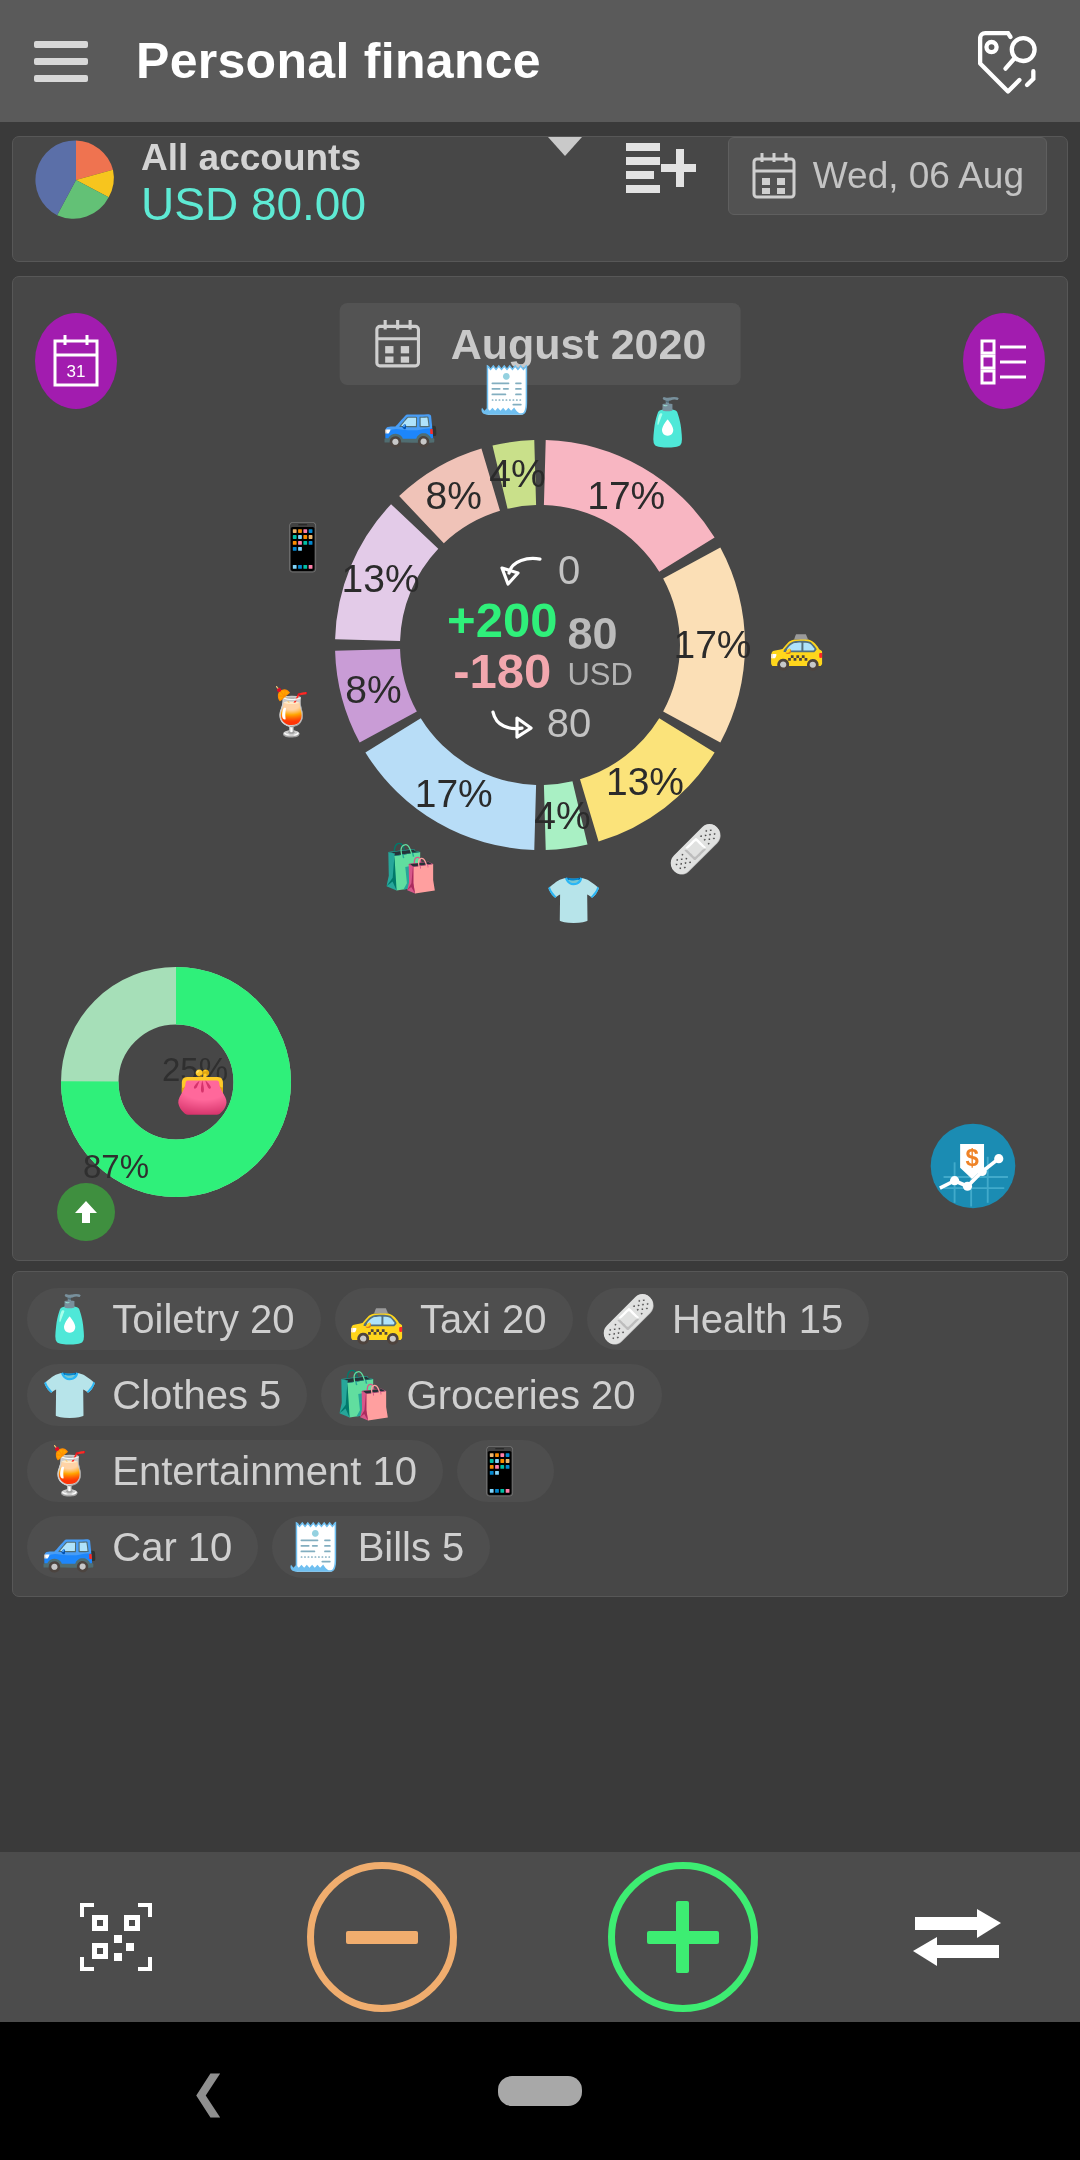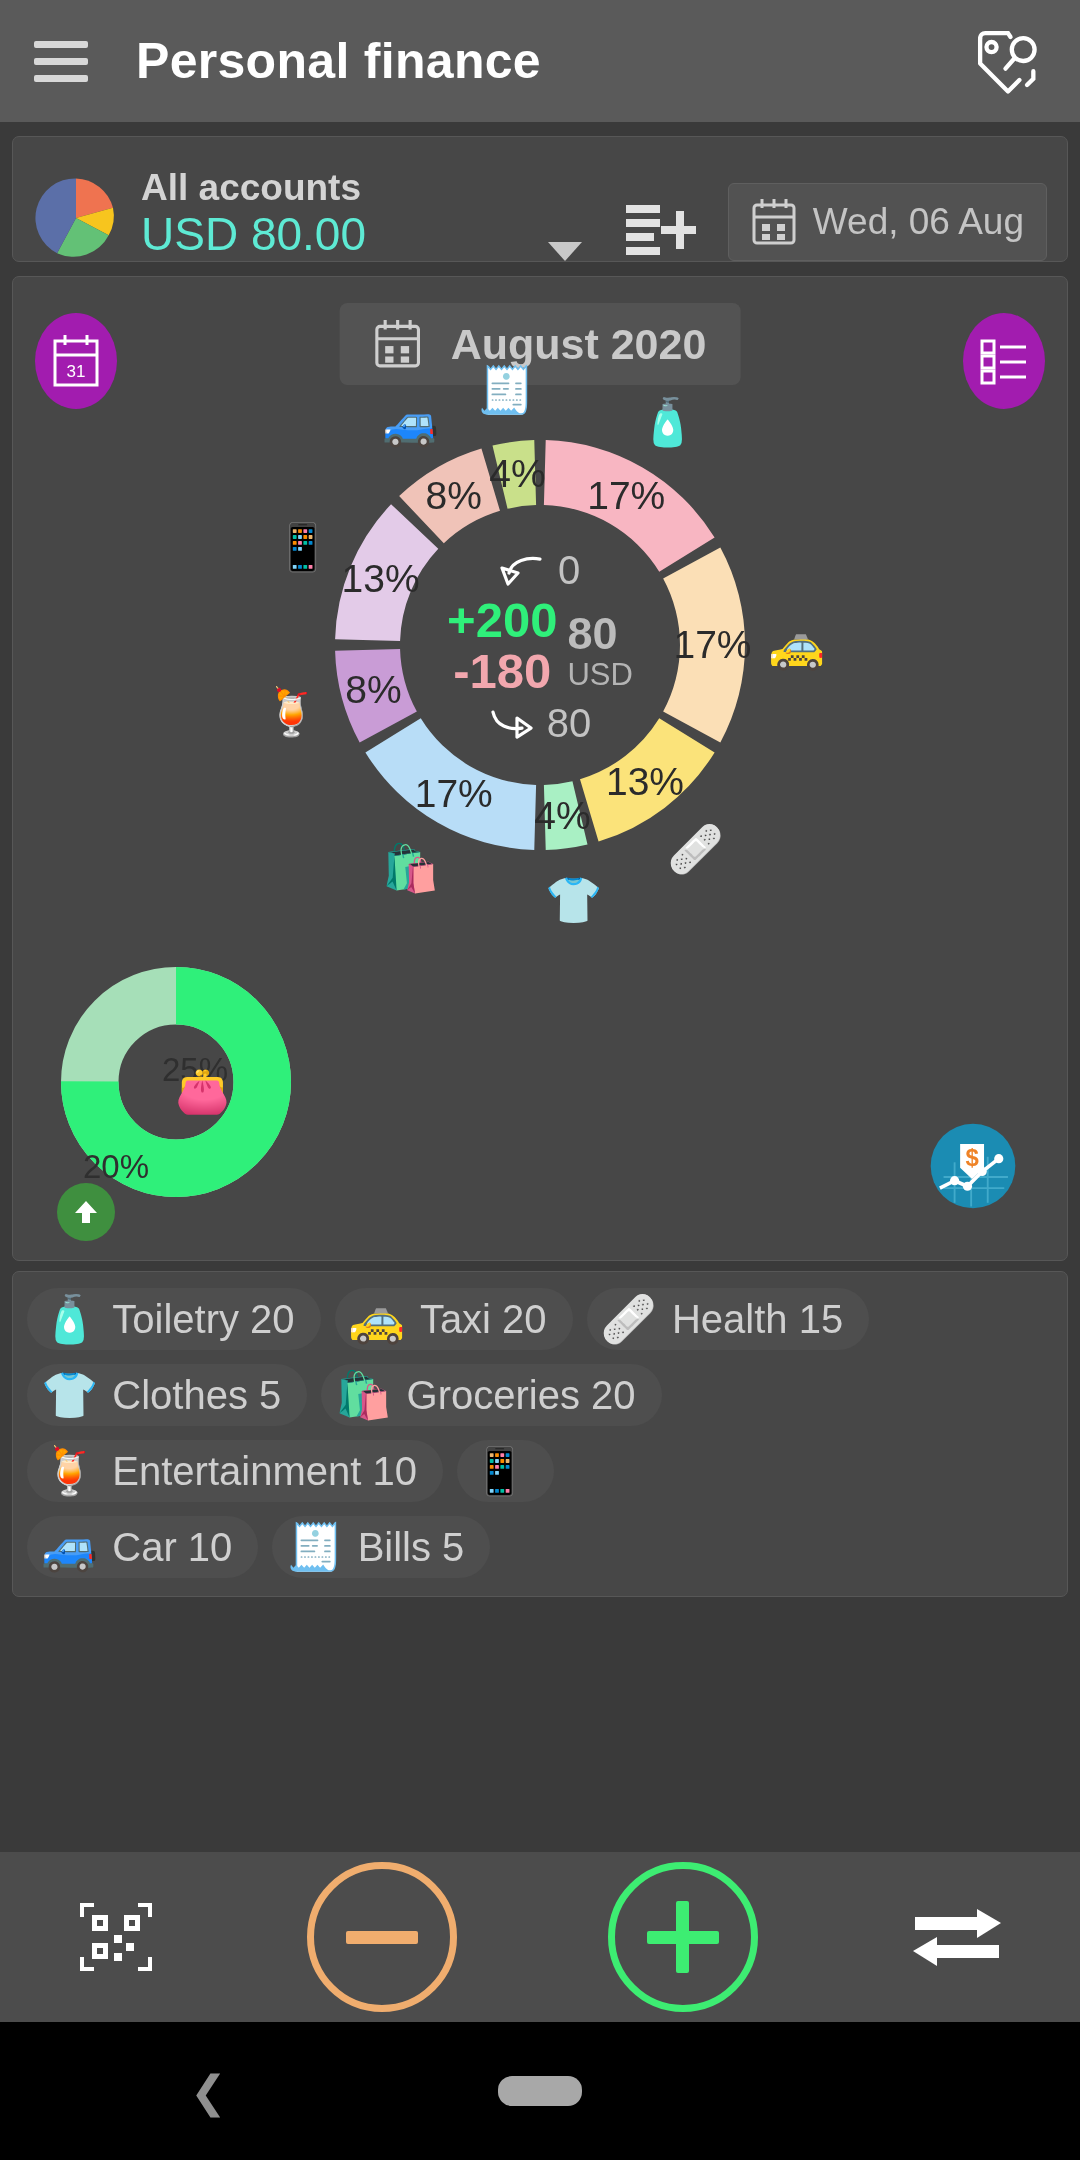--- a/index.html
+++ b/index.html
@@ -35,21 +35,21 @@
   }
   .tag-search-icon { width:76px; height:76px; }
 
   
   .card {
     background:#474747; border:1px solid #575757; border-radius:7px;
     margin:14px 12px;
   }
 
   
-  .account-row { display:flex; align-items:flex-end; height:124px; padding:0 20px; }
+  .account-row { display:flex; align-items:flex-start; height:124px; padding:0 20px; }
   .acct-pie { width:86px; height:86px; flex:none; }
   .acct-texts { margin-left:22px; }
   .acct-name { color:#d3d3d3; font-size:37px; font-weight:bold; line-height:1.12; }
   .acct-balance { color:#5eead4; font-size:46px; line-height:1.15; }
   .acct-caret {
     margin-left:auto; width:0; height:0;
     border-left:17px solid transparent; border-right:17px solid transparent;
     border-top:19px solid #c9c9c9; cursor:pointer;
   }
   .list-add-icon { margin-left:42px; width:72px; height:62px; cursor:pointer; }
@@ -325,21 +325,21 @@
           <span>80</span>
         </div>
       </div>
     </div>
 
     <svg class="mini-donut" viewBox="0 0 200 200">
       <circle cx="100" cy="100" r="75" fill="none" stroke="#a6dfb8" stroke-width="50"></circle>
       <circle cx="100" cy="100" r="75" fill="none" stroke="#2ff07a" stroke-width="50" stroke-dasharray="353.4 471.2" transform="rotate(-90 100 100)"></circle>
     </svg>
     <div class="mini-lbl" style="left:182px; top:793px;">25%</div>
-    <div class="mini-lbl" style="left:103px; top:890px;">20%</div>
+    <div class="mini-lbl" style="left:103px; top:890px;">87%</div>
     <div class="mini-badge">
       <svg width="34" height="34" viewBox="0 0 34 34">
         <polygon points="17,6 28,18 21,18 21,28 13,28 13,18 6,18" fill="#fff"></polygon>
       </svg>
     </div>
     <div class="wallet-emoji">👛</div>
 
     <svg class="fab-chart" viewBox="0 0 100 100">
       <circle cx="50" cy="50" r="46" fill="#1b8cb3"></circle>
       <g opacity="0.45" stroke="#6fd0e8" stroke-width="2">

